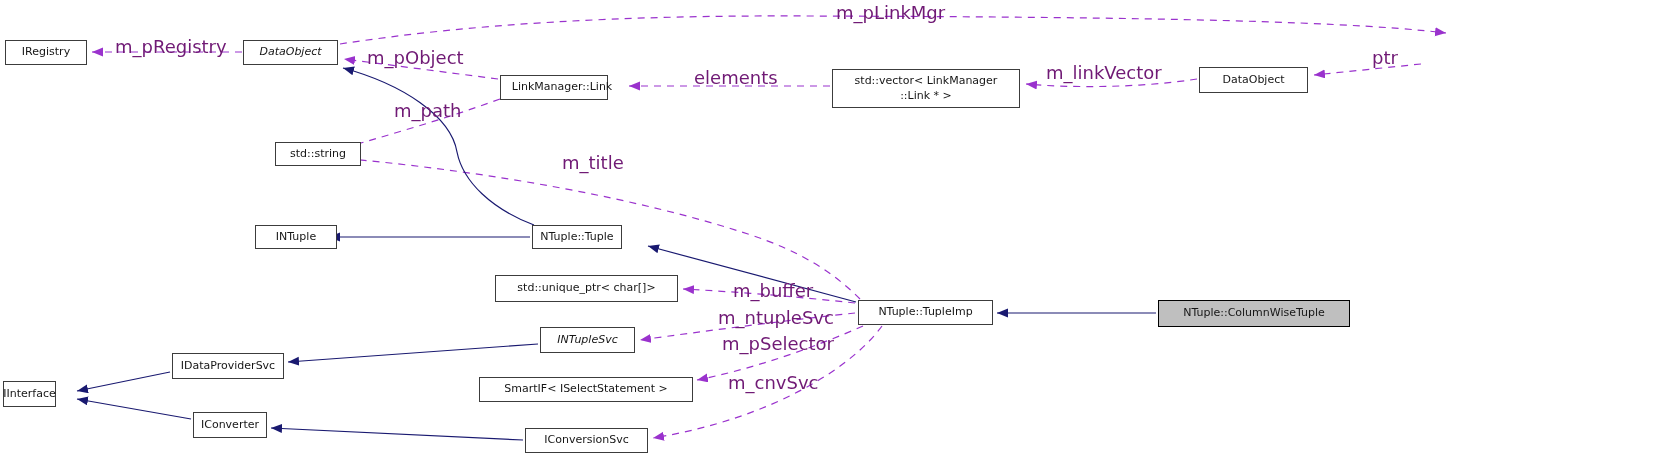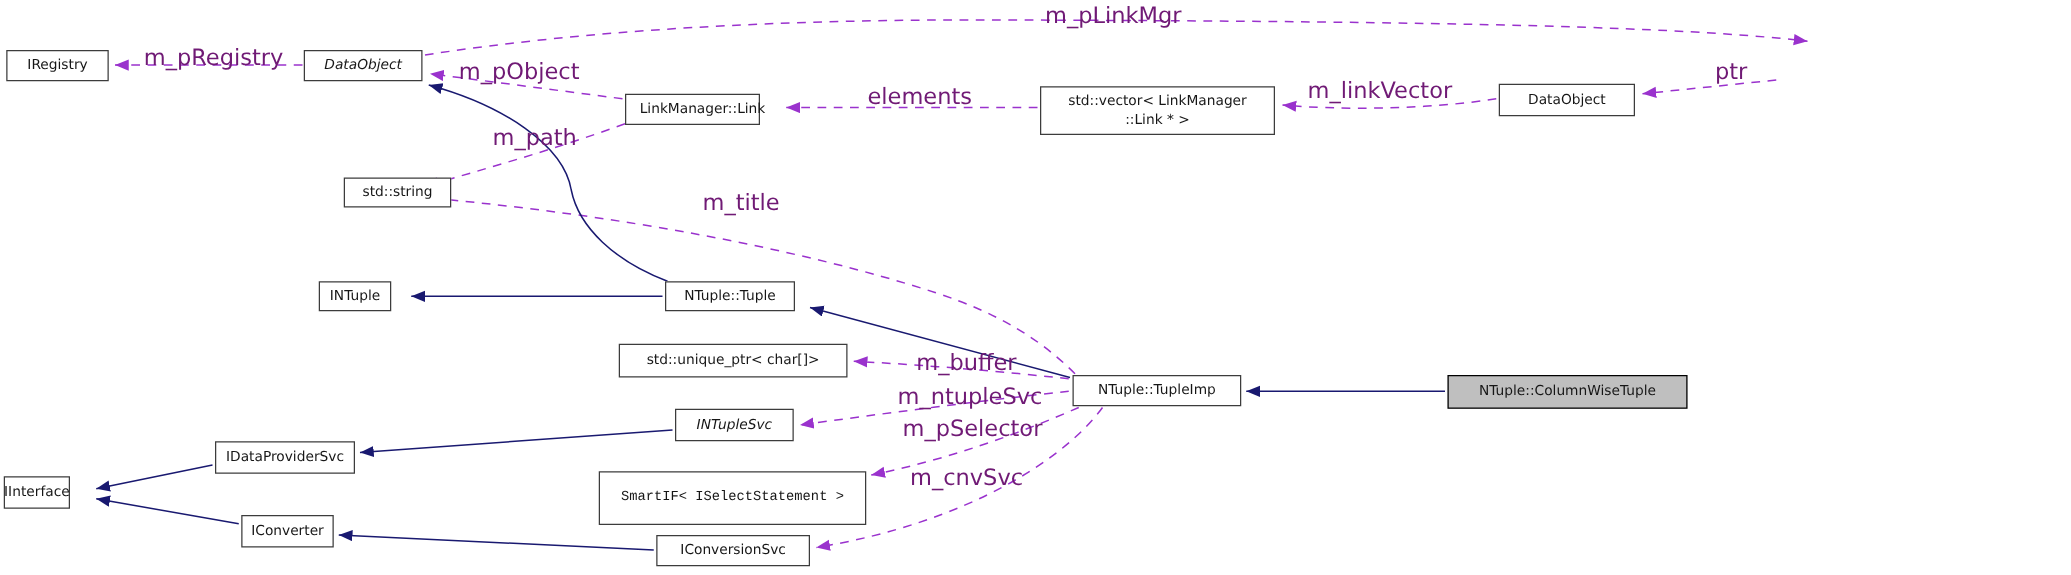--- a/index.html
+++ b/index.html
@@ -62,29 +62,29 @@
     </g>
   </svg>
 
   <div class="node" style="left:5px;   top:40px;  width:82px;  height:25px;">IRegistry</div>
   <div class="node" style="left:243px; top:40px;  width:95px;  height:25px;font-style:italic;">DataObject</div>
   <div class="node" style="left:500px; top:75px;  width:108px; height:25px;padding-left:20px;">LinkManager::Link</div>
   <div class="node" style="left:832px; top:69px;  width:188px; height:39px;">std::vector&lt; LinkManager
 ::Link * &gt;</div>
   <div class="node" style="left:1199px;top:67px;  width:109px; height:26px;">DataObject</div>
   <div class="node" style="left:247px; top:142px; width:86px;  height:24px;margin-left:28px;">std::string</div>
-  <div class="node" style="left:255px; top:225px; width:58px;  height:24px;text-align:center;">INTuple</div>
-  <div class="node" style="left:532px; top:225px; width:104px; height:24px;">NTuple::Tuple</div>
+  <div class="node" style="left:255px; top:225px; width:82px;  height:24px;text-align:center;">INTuple</div>
+  <div class="node" style="left:532px; top:225px; width:90px; height:24px;">NTuple::Tuple</div>
   <div class="node" style="left:495px; top:275px; width:183px; height:27px;">std::unique_ptr&lt; char[]&gt;</div>
   <div class="node focal" style="left:1158px;top:300px;width:192px;height:27px;">NTuple::ColumnWiseTuple</div>
   <div class="node" style="left:858px; top:300px; width:135px; height:25px;">NTuple::TupleImp</div>
   <div class="node" style="left:540px; top:327px; width:95px;  height:26px;font-style:italic;">INTupleSvc</div>
   <div class="node" style="left:172px; top:353px; width:112px; height:26px;">IDataProviderSvc</div>
   <div class="node" style="left:3px;   top:381px; width:53px;  height:26px;">IInterface</div>
-  <div class="node" style="left:479px; top:377px; width:214px; height:43px;font-family:Liberation Mono, monospace;">SmartIF&lt; ISelectStatement &gt;</div>
+  <div class="node" style="left:479px; top:377px; width:214px; height:25px;">SmartIF&lt; ISelectStatement &gt;</div>
   <div class="node" style="left:193px; top:412px; width:74px;  height:26px;">IConverter</div>
   <div class="node" style="left:525px; top:428px; width:123px; height:25px;">IConversionSvc</div>
 
   <div class="edge-label" style="left:115px; top:36px;">m_pRegistry</div>
   <div class="edge-label" style="left:836px; top:2px;">m_pLinkMgr</div>
   <div class="edge-label" style="left:367px; top:47px;">m_pObject</div>
   <div class="edge-label" style="left:1372px;top:47px;">ptr</div>
   <div class="edge-label" style="left:694px; top:67px;">elements</div>
   <div class="edge-label" style="left:1046px;top:62px;">m_linkVector</div>
   <div class="edge-label" style="left:394px; top:100px;">m_path</div>

